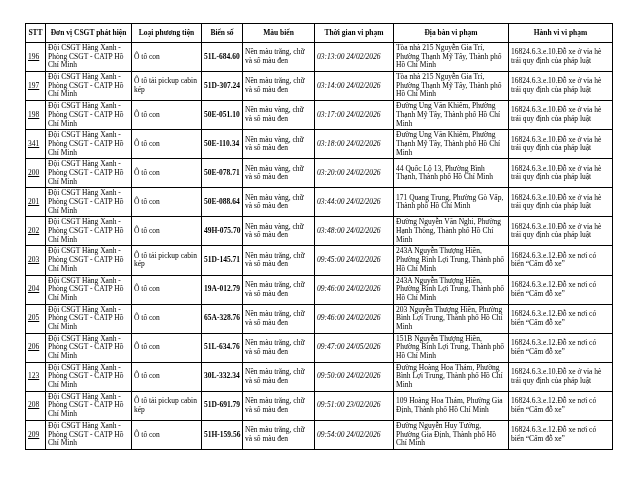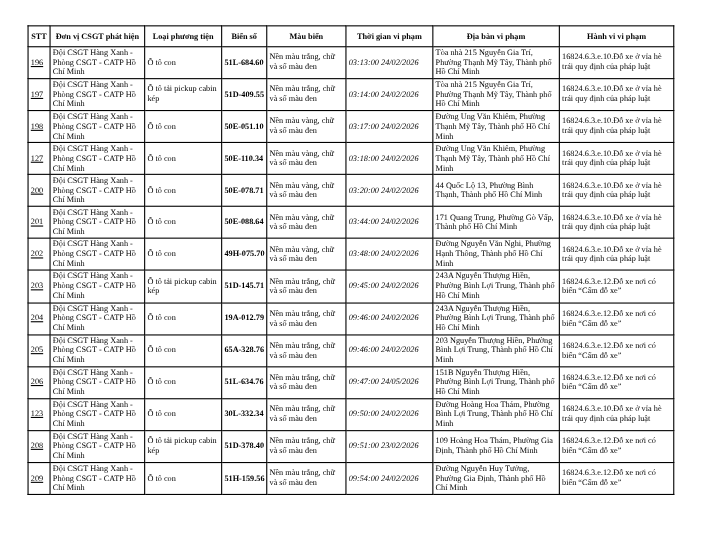--- a/index.html
+++ b/index.html
@@ -81,38 +81,38 @@
           <td class="col3">51L-684.60</td>
           <td class="col4">Nền màu trắng, chữ và số màu đen</td>
           <td class="col5">03:13:00 24/02/2026</td>
           <td class="col6">Tòa nhà 215 Nguyễn Gia Trí, Phường Thạnh Mỹ Tây, Thành phố Hồ Chí Minh</td>
           <td class="col7">16824.6.3.e.10.Đỗ xe ở vỉa hè trái quy định của pháp luật</td>
         </tr>
         <tr>
           <td class="col0">197</td>
           <td class="col1">Đội CSGT Hàng Xanh - Phòng CSGT - CATP Hồ Chí Minh</td>
           <td class="col2">Ô tô tải pickup cabin kép</td>
-          <td class="col3">51D-409.55</td>
+          <td class="col3">51D-307.24</td>
           <td class="col4">Nền màu trắng, chữ và số màu đen</td>
           <td class="col5">03:14:00 24/02/2026</td>
           <td class="col6">Tòa nhà 215 Nguyễn Gia Trí, Phường Thạnh Mỹ Tây, Thành phố Hồ Chí Minh</td>
           <td class="col7">16824.6.3.e.10.Đỗ xe ở vỉa hè trái quy định của pháp luật</td>
         </tr>
         <tr>
           <td class="col0">198</td>
           <td class="col1">Đội CSGT Hàng Xanh - Phòng CSGT - CATP Hồ Chí Minh</td>
           <td class="col2">Ô tô con</td>
           <td class="col3">50E-051.10</td>
           <td class="col4">Nền màu vàng, chữ và số màu đen</td>
           <td class="col5">03:17:00 24/02/2026</td>
           <td class="col6">Đường Ung Văn Khiêm, Phường Thạnh Mỹ Tây, Thành phố Hồ Chí Minh</td>
           <td class="col7">16824.6.3.e.10.Đỗ xe ở vỉa hè trái quy định của pháp luật</td>
         </tr>
         <tr>
-          <td class="col0">127</td>
+          <td class="col0">341</td>
           <td class="col1">Đội CSGT Hàng Xanh - Phòng CSGT - CATP Hồ Chí Minh</td>
           <td class="col2">Ô tô con</td>
           <td class="col3">50E-110.34</td>
           <td class="col4">Nền màu vàng, chữ và số màu đen</td>
           <td class="col5">03:18:00 24/02/2026</td>
           <td class="col6">Đường Ung Văn Khiêm, Phường Thạnh Mỹ Tây, Thành phố Hồ Chí Minh</td>
           <td class="col7">16824.6.3.e.10.Đỗ xe ở vỉa hè trái quy định của pháp luật</td>
         </tr>
         <tr>
           <td class="col0">200</td>
@@ -191,21 +191,21 @@
           <td class="col3">30L-332.34</td>
           <td class="col4">Nền màu trắng, chữ và số màu đen</td>
           <td class="col5">09:50:00 24/02/2026</td>
           <td class="col6">Đường Hoàng Hoa Thám, Phường Bình Lợi Trung, Thành phố Hồ Chí Minh</td>
           <td class="col7">16824.6.3.e.10.Đỗ xe ở vỉa hè trái quy định của pháp luật</td>
         </tr>
         <tr>
           <td class="col0">208</td>
           <td class="col1">Đội CSGT Hàng Xanh - Phòng CSGT - CATP Hồ Chí Minh</td>
           <td class="col2">Ô tô tải pickup cabin kép</td>
-          <td class="col3">51D-378.40</td>
+          <td class="col3">51D-691.79</td>
           <td class="col4">Nền màu trắng, chữ và số màu đen</td>
           <td class="col5">09:51:00 23/02/2026</td>
           <td class="col6">109 Hoàng Hoa Thám, Phường Gia Định, Thành phố Hồ Chí Minh</td>
           <td class="col7">16824.6.3.e.12.Đỗ xe nơi có biển “Cấm đỗ xe”</td>
         </tr>
         <tr>
           <td class="col0">209</td>
           <td class="col1">Đội CSGT Hàng Xanh - Phòng CSGT - CATP Hồ Chí Minh</td>
           <td class="col2">Ô tô con</td>
           <td class="col3">51H-159.56</td>

